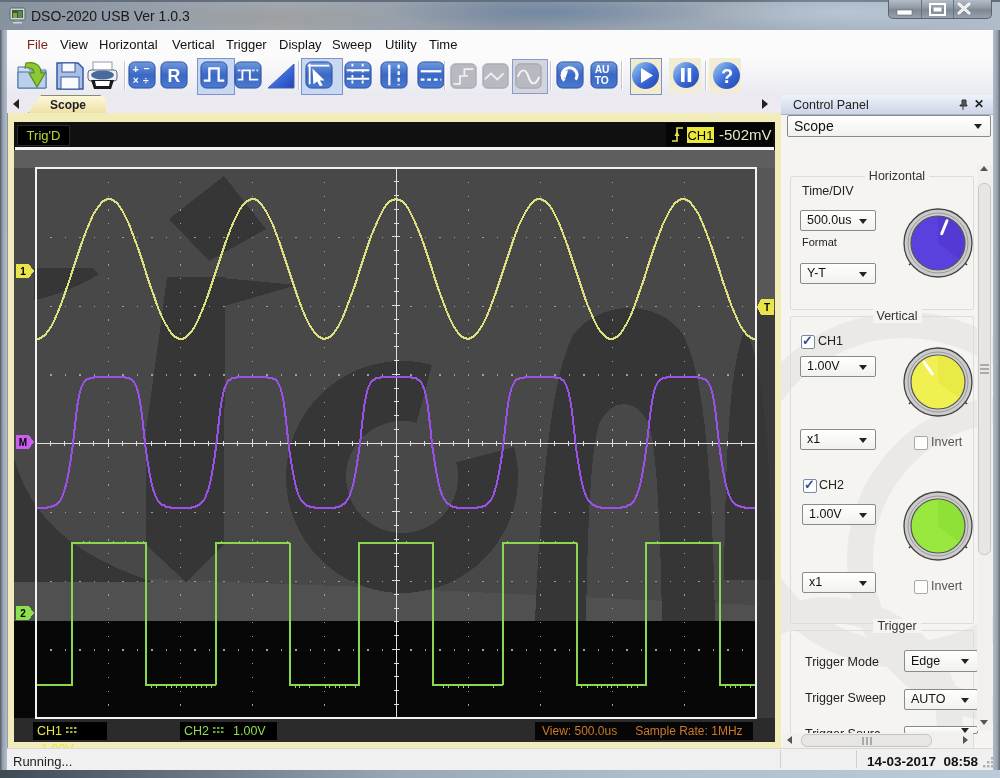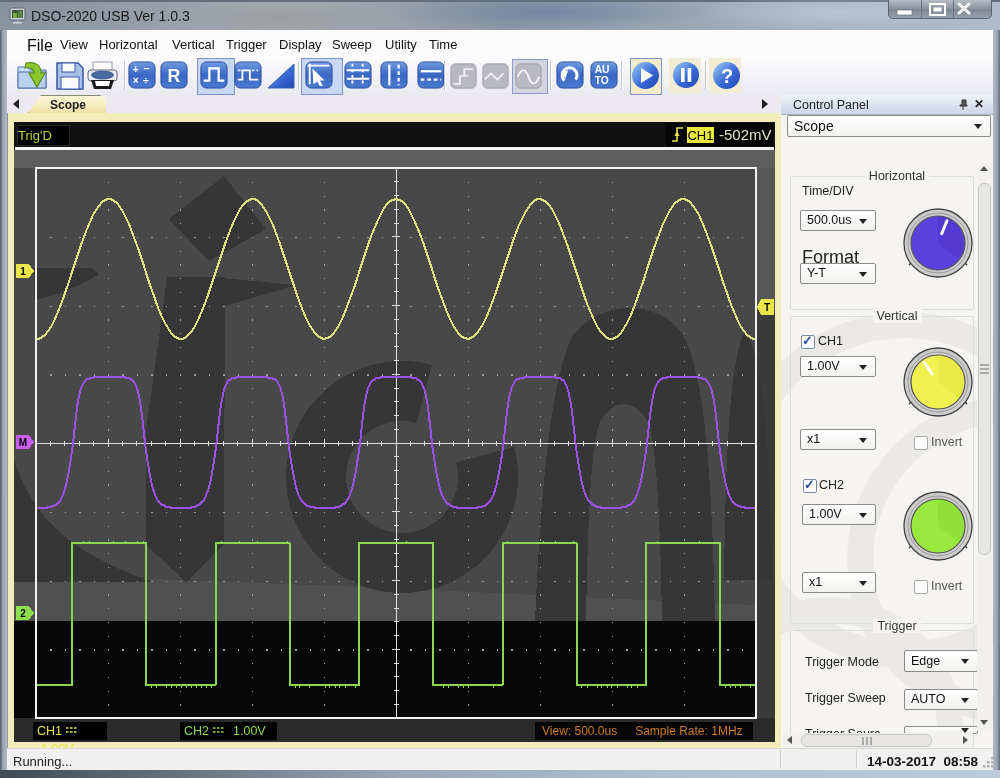--- a/index.html
+++ b/index.html
@@ -29,21 +29,21 @@
 <div class="abs" style="left:953px;top:0;width:1px;height:18px;background:#6a7480"></div>
 <svg class="abs" style="left:888px;top:0" width="102" height="18">
 <rect x="9" y="10" width="15" height="5" fill="#fff" stroke="#667" stroke-width="0.6"></rect>
 <rect x="42" y="4" width="15" height="11" fill="none" stroke="#fff" stroke-width="2"></rect>
     <rect x="45.5" y="7.5" width="8" height="4" fill="#fff"></rect>
 <path d="M71,4 L81,13 M81,4 L71,13" stroke="#fff" stroke-width="3" stroke-linecap="round"></path>
     <path d="M71,4 L81,13 M81,4 L71,13" stroke="#889" stroke-width="1" opacity="0.3"></path>
 </svg>
 
 <div class="abs" style="left:7px;top:30px;width:986px;height:28px;background:#fbfbfb"></div>
-<div style="position:absolute;left:27px;top:37px;font-size:16px;color:#000000">File</div>
+<div style="position:absolute;left:27px;top:37px;font-size:13px;color:#7f1d1d">File</div>
 <div style="position:absolute;left:60px;top:37px;font-size:13px;color:#111">View</div>
 <div style="position:absolute;left:99px;top:37px;font-size:13px;color:#111">Horizontal</div>
 <div style="position:absolute;left:172px;top:37px;font-size:13px;color:#111">Vertical</div>
 <div style="position:absolute;left:226px;top:37px;font-size:13px;color:#111">Trigger</div>
 <div style="position:absolute;left:279px;top:37px;font-size:13px;color:#111">Display</div>
 <div style="position:absolute;left:332px;top:37px;font-size:13px;color:#111">Sweep</div>
 <div style="position:absolute;left:385px;top:37px;font-size:13px;color:#111">Utility</div>
 <div style="position:absolute;left:429px;top:37px;font-size:13px;color:#111">Time</div>
 
 <div class="abs" style="left:7px;top:58px;width:986px;height:37px;background:linear-gradient(#fbfbfd,#e9e9f1);border-bottom:1px solid #cacada"></div>
@@ -178,21 +178,21 @@
 <div style="position:absolute;left:705px;top:61px;width:1px;height:29px;background:#c4c4d2;box-shadow:1px 0 0 #fff"></div>
 
 <div class="abs" style="left:7px;top:95px;width:774px;height:18px;background:#eceaf0"></div>
 <div class="abs" style="left:13px;top:99px;width:0;height:0;border-top:5px solid transparent;border-bottom:5px solid transparent;border-right:6px solid #222"></div>
 <div class="abs" style="left:762px;top:99px;width:0;height:0;border-top:5px solid transparent;border-bottom:5px solid transparent;border-left:6px solid #222"></div>
 <div class="abs" style="left:28px;top:95px;width:78px;height:18px;background:linear-gradient(#fdf8da,#eedfa2);border:1px solid #8a8a72;border-bottom:none;clip-path:polygon(13px 0,72px 0,78px 4px,78px 18px,0 18px);font-size:12px;font-weight:bold;color:#222;text-align:center;line-height:19px">Scope</div>
 
 <div class="abs" style="left:8px;top:113px;width:773px;height:635px;background:#f1ecba"></div>
 
 <div class="abs" style="left:14px;top:122px;width:761px;height:620px;background:#101010"></div>
-<div class="abs" style="left:17px;top:125px;width:51px;height:19px;background:#000;border:1px solid #2a2a2a;font-size:13px;color:#b6d837;line-height:19px;text-align:left">Trig'D</div>
+<div class="abs" style="left:17px;top:125px;width:51px;height:19px;background:#000;border:1px solid #2a2a2a;font-size:13px;color:#b6d837;line-height:19px;text-align:center">Trig'D</div>
 <div class="abs" style="left:666px;top:123px;width:107px;height:23px;background:#050505"></div>
 <svg class="abs" style="left:670px;top:125px" width="16" height="19">
     <path d="M2,16 L7,16 L7,3 L13,3" fill="none" stroke="#e8e44a" stroke-width="1.6"></path>
     <path d="M7,6 L4.5,11 L9.5,11 Z" fill="#e8e44a"></path>
   </svg>
 <div class="abs" style="left:687px;top:127px;width:27px;height:16px;background:#ece93e;color:#000;font-size:13px;text-align:center;line-height:17px">CH1</div>
 <div class="abs" style="left:719px;top:126px;font-size:15px;color:#e4e4c4">-502mV</div>
 <div class="abs" style="left:15px;top:147px;width:759px;height:3px;background:#f5f5f5"></div>
 <svg width="761" height="592" viewBox="0 0 761 592" style="position:absolute;left:14px;top:150px" shape-rendering="crispEdges">
 <rect x="0" y="0" width="761" height="18" fill="#5e5e5e"></rect>
@@ -1022,21 +1022,21 @@
     <div style="position:absolute;left:193px;top:2px;font-size:12px;font-weight:bold;color:#222">✕</div>
     <div style="position:absolute;left:6px;top:20px;width:204px;height:22px;background:linear-gradient(#ffffff,#f1f1ee);border:1px solid #8a8a8a;border-radius:2px;font-size:14px;color:#111;line-height:20px;padding-left:6px;box-sizing:border-box">Scope<span style="position:absolute;right:8px;top:8px;width:0;height:0;border-left:4.5px solid transparent;border-right:4.5px solid transparent;border-top:5px solid #222"></span></div>
     <div style="position:absolute;left:9px;top:81px;width:182px;height:132px;border:1px solid #dcdcda;border-radius:2px"></div>
     <div style="position:absolute;left:9px;top:221px;width:182px;height:306px;border:1px solid #dcdcda;border-radius:2px"></div>
     <div style="position:absolute;left:9px;top:535px;width:182px;height:130px;border:1px solid #dcdcda;border-radius:2px"></div>
     <div style="position:absolute;left:20px;top:74px;width:192px;text-align:center;font-size:12.5px;color:#333"><span style="background:#f5f4f1;padding:0 4px">Horizontal</span></div>
     <div style="position:absolute;left:20px;top:214px;width:192px;text-align:center;font-size:12.5px;color:#333"><span style="background:#f5f4f1;padding:0 4px">Vertical</span></div>
     <div style="position:absolute;left:20px;top:524px;width:192px;text-align:center;font-size:12.5px;color:#333"><span style="background:#f5f4f1;padding:0 4px">Trigger</span></div>
     <div style="position:absolute;left:21px;top:89px;font-size:12.5px;color:#222">Time/DIV</div>
     <div style="position:absolute;left:19px;top:115px;width:76px;height:21px;background:linear-gradient(#ffffff,#f1f1ee);border:1px solid #8a8a8a;border-radius:2px;font-size:12.5px;color:#111;line-height:19px;padding-left:6px;box-sizing:border-box">500.0us<span style="position:absolute;right:8px;top:8px;width:0;height:0;border-left:4.5px solid transparent;border-right:4.5px solid transparent;border-top:5px solid #222"></span></div>
-    <div style="position:absolute;left:21px;top:152px;font-size:18px;color:#222">Format</div>
+    <div style="position:absolute;left:21px;top:141px;font-size:11px;color:#222">Format</div>
     <div style="position:absolute;left:19px;top:168px;width:76px;height:21px;background:linear-gradient(#ffffff,#f1f1ee);border:1px solid #8a8a8a;border-radius:2px;font-size:12.5px;color:#111;line-height:19px;padding-left:6px;box-sizing:border-box">Y-T<span style="position:absolute;right:8px;top:8px;width:0;height:0;border-left:4.5px solid transparent;border-right:4.5px solid transparent;border-top:5px solid #222"></span></div>
     <div style="position:absolute;left:20px;top:240px;width:12px;height:12px;background:#fdfdfd;border:1px solid #7a8aa0;border-radius:2px">
       <span style="position:absolute;left:0px;top:-3px;color:#2a52a0;font-size:13px;font-weight:bold">✓</span>
     </div>
     <div style="position:absolute;left:37px;top:239px;font-size:12.5px;color:#222">CH1</div>
     <div style="position:absolute;left:19px;top:261px;width:76px;height:21px;background:linear-gradient(#ffffff,#f1f1ee);border:1px solid #8a8a8a;border-radius:2px;font-size:12.5px;color:#111;line-height:19px;padding-left:6px;box-sizing:border-box">1.00V<span style="position:absolute;right:8px;top:8px;width:0;height:0;border-left:4.5px solid transparent;border-right:4.5px solid transparent;border-top:5px solid #222"></span></div>
     <div style="position:absolute;left:19px;top:334px;width:76px;height:21px;background:linear-gradient(#ffffff,#f1f1ee);border:1px solid #8a8a8a;border-radius:2px;font-size:12.5px;color:#111;line-height:19px;padding-left:6px;box-sizing:border-box">x1<span style="position:absolute;right:8px;top:8px;width:0;height:0;border-left:4.5px solid transparent;border-right:4.5px solid transparent;border-top:5px solid #222"></span></div>
     <div style="position:absolute;left:133px;top:341px;width:12px;height:12px;background:#fdfdfd;border:1px solid #a8a8a8;border-radius:2px"></div>
     <div style="position:absolute;left:150px;top:340px;font-size:12.5px;color:#555">Invert</div>
     <div style="position:absolute;left:22px;top:384px;width:12px;height:12px;background:#fdfdfd;border:1px solid #7a8aa0;border-radius:2px">

